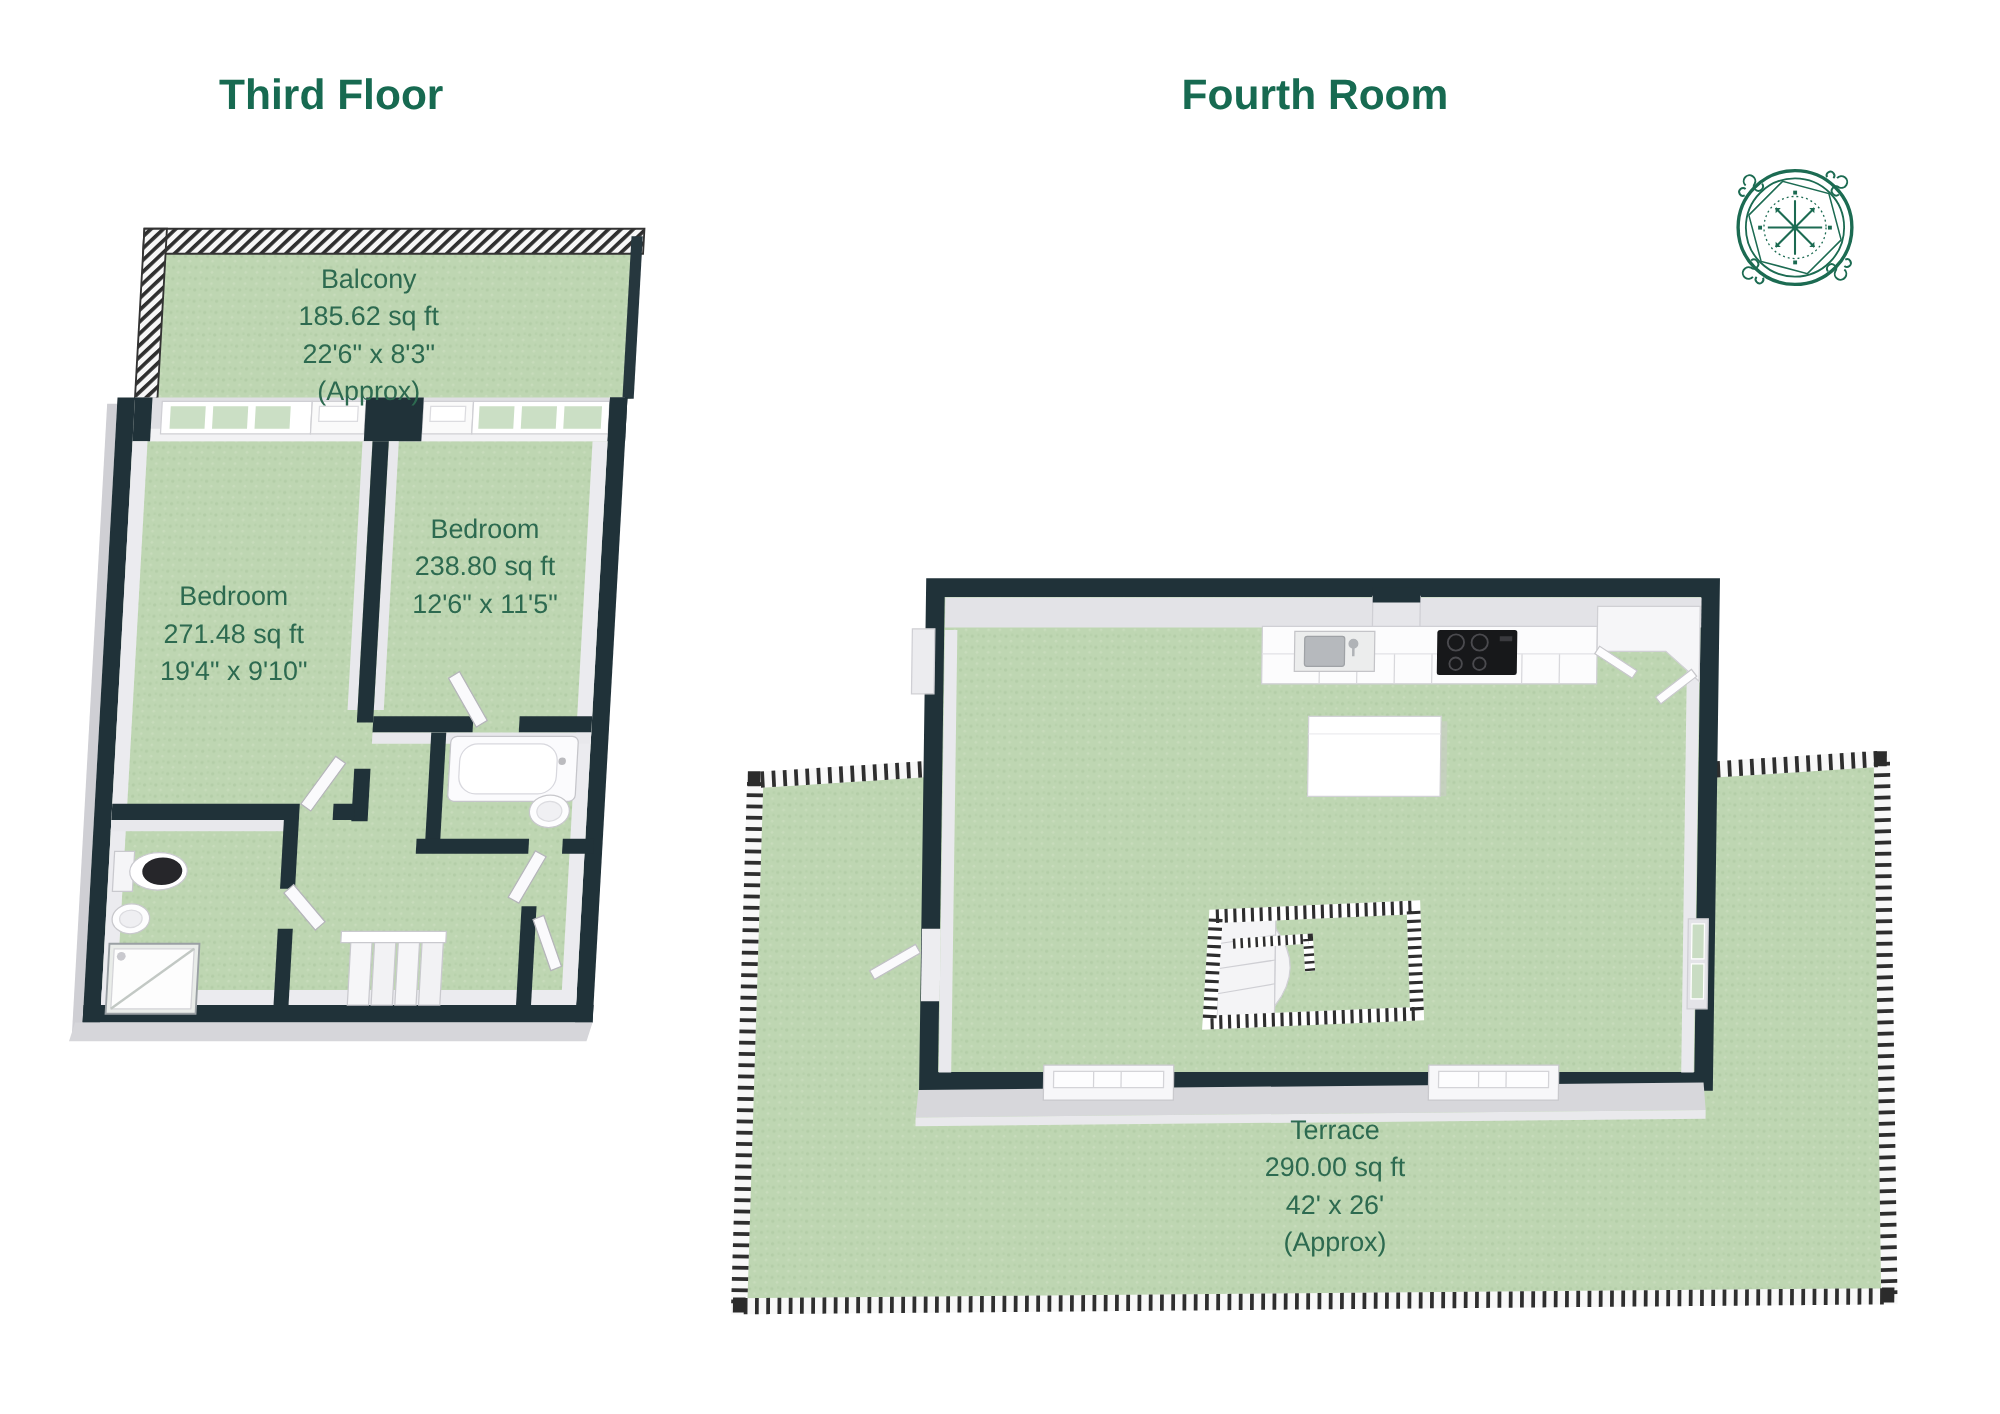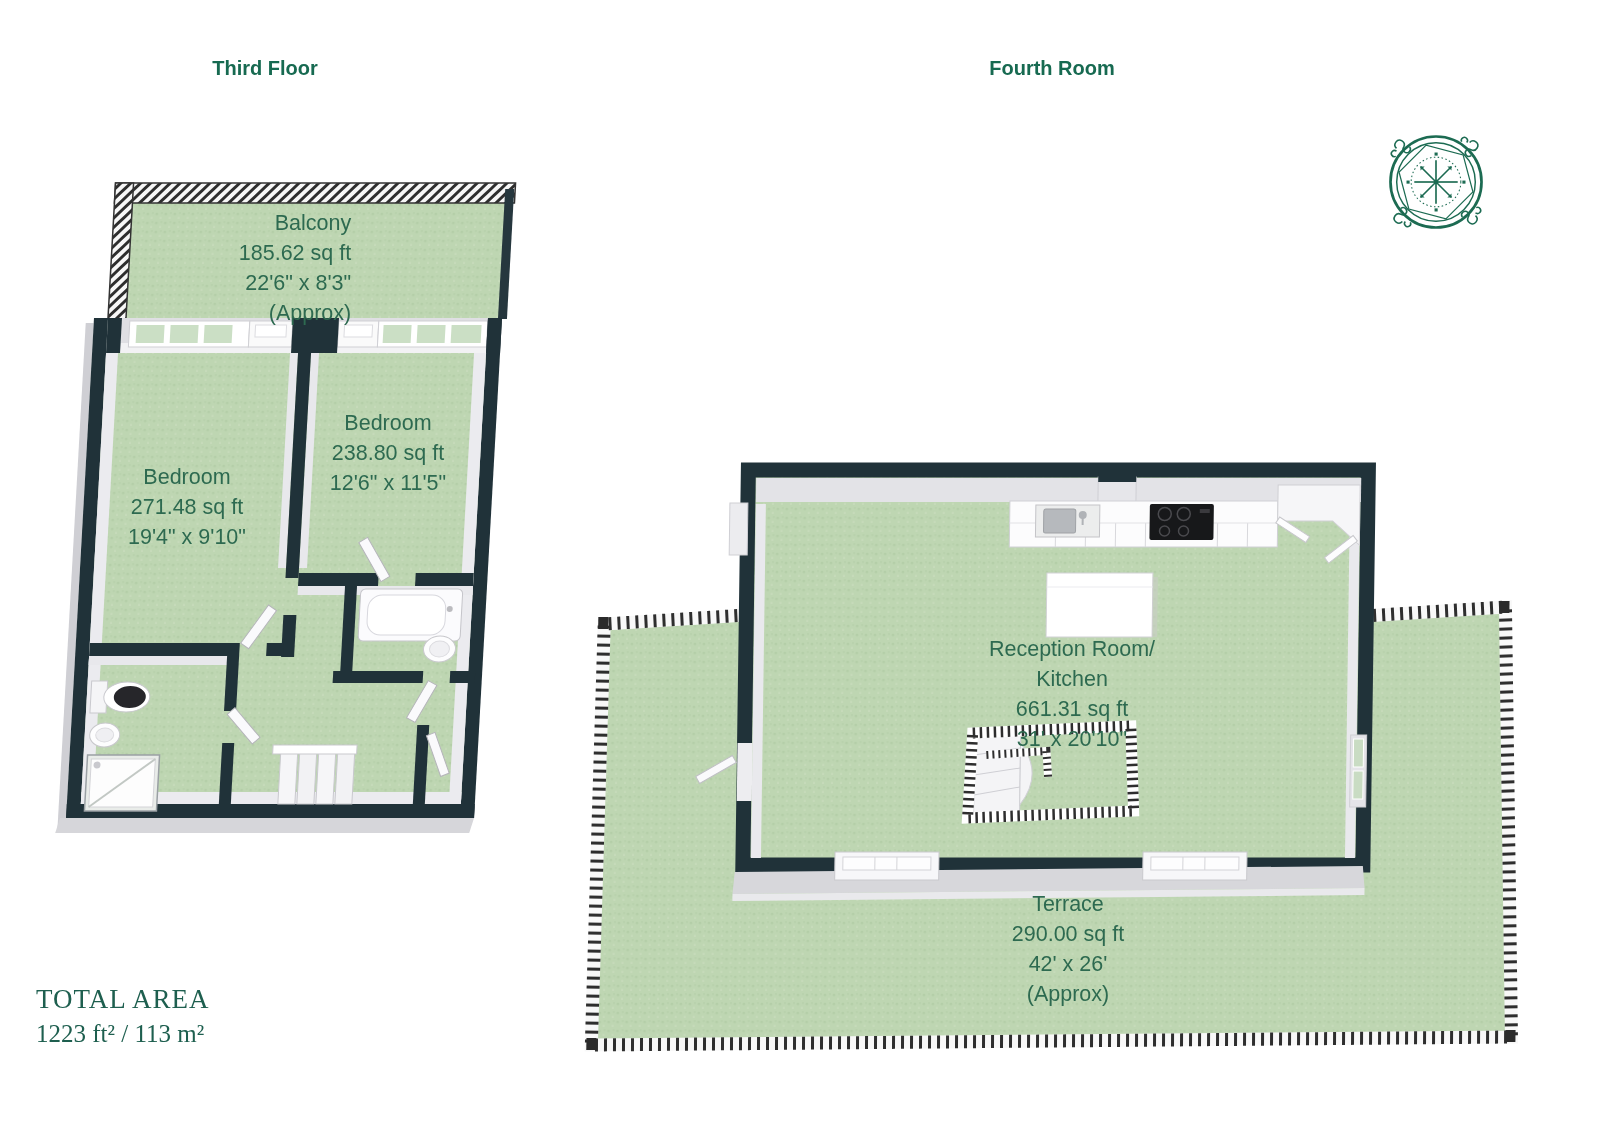--- a/index.html
+++ b/index.html
@@ -1,18 +1,18 @@
 <!DOCTYPE html>
 <html><head>
 <meta charset="utf-8">
 <style>
   html,body{margin:0;padding:0;background:#ffffff;}
   #canvas{position:relative;width:1600px;height:1131px;background:#ffffff;overflow:hidden;
           font-family:"Liberation Sans",sans-serif;}
-  .floor-title{position:absolute;transform:translateX(-50%);font-size:20px;font-weight:bold;
+  .floor-title{position:absolute;transform:translateX(-50%);font-size:34px;font-weight:bold;
                color:#176a51;white-space:nowrap;}
   .room-label{position:absolute;transform:translateX(-50%);text-align:center;color:#2d6a50;
               font-size:21.5px;line-height:30px;white-space:nowrap;}
   .total-area{position:absolute;left:36px;top:984px;color:#1e5f4f;
               font-family:"Liberation Serif",serif;}
   .total-area .ta-label{font-size:27px;letter-spacing:1px;}
   .total-area .ta-value{font-size:25px;margin-top:5px;}
   svg{position:absolute;}
 </style>
 </head>
@@ -259,51 +259,41 @@
         <rect x="779" y="314" width="10" height="28" fill="#c9dcc3" stroke="#ffffff"></rect>
         <rect x="779" y="346" width="10" height="28" fill="#c9dcc3" stroke="#ffffff"></rect>
       </g>
       <g>
         <rect x="163" y="318" width="15" height="58" fill="#ededf0"></rect>
         <rect x="118" y="330" width="42" height="8" transform="rotate(-30 160 334)" fill="#fafafc" stroke="#c0c0c5"></rect>
       </g>
     </g>
   </svg>
 
-  <div class="room-label" style="left:295px;top:208px;text-align:right;">
+  <div class="room-label" style="left:295px;top:208px;">
     <div>Balcony</div>
     <div>185.62 sq ft</div>
     <div>22'6" x 8'3"</div>
     <div>(Approx)</div>
   </div>
 
   <div class="room-label" style="left:187px;top:462px;">
     <div>Bedroom</div>
     <div>271.48 sq ft</div>
     <div>19'4" x 9'10"</div>
   </div>
 
   <div class="room-label" style="left:388px;top:408px;">
     <div>Bedroom</div>
     <div>238.80 sq ft</div>
     <div>12'6" x 11'5"</div>
   </div>
 
-  <div class="room-label" style="left:1072px;top:634px;">
-    <div>Reception Room/</div>
-    <div>Kitchen</div>
-    <div>661.31 sq ft</div>
-    <div>31' x 20'10"</div>
-  </div>
 
   <div class="room-label" style="left:1068px;top:889px;">
     <div>Terrace</div>
     <div>290.00 sq ft</div>
     <div>42' x 26'</div>
     <div>(Approx)</div>
   </div>
 
-  <div class="total-area">
-    <div class="ta-label">TOTAL AREA</div>
-    <div class="ta-value">1223 ft² / 113 m²</div>
-  </div>
 
 </div>
 
 </body></html>

